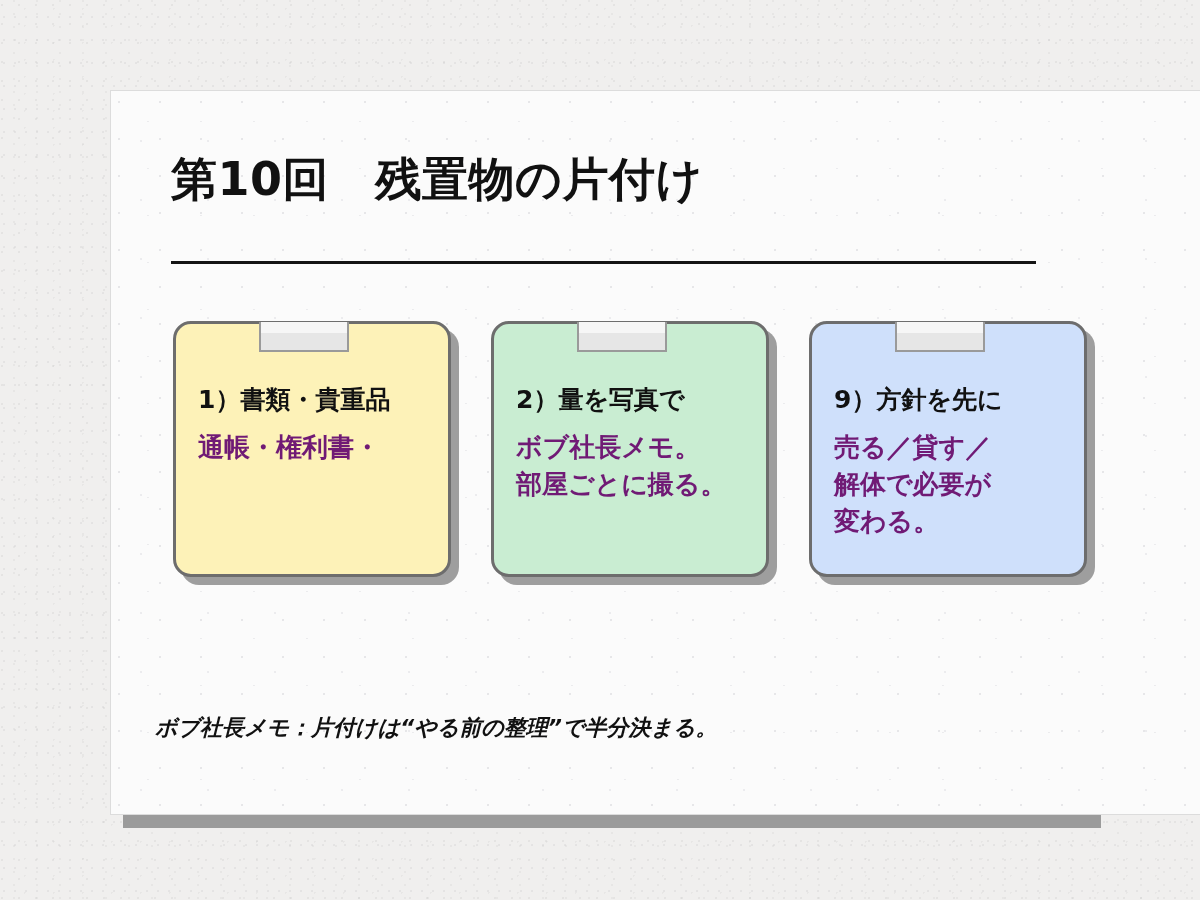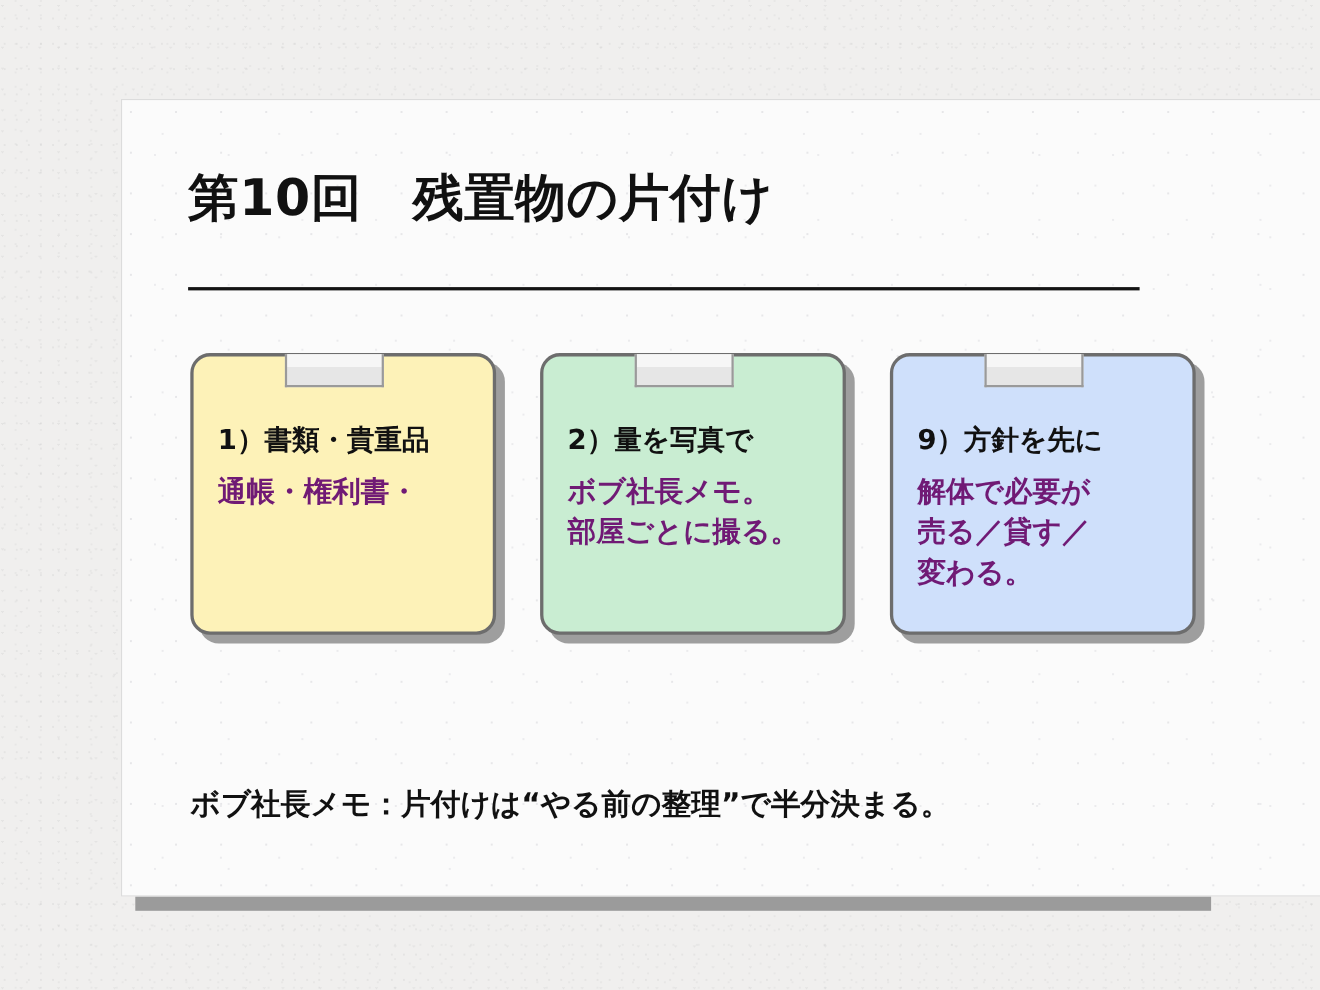--- a/index.html
+++ b/index.html
@@ -145,26 +145,27 @@
     font-size: 26px;
     font-weight: bold;
     color: #701a75;
     line-height: 1.42;
     white-space: pre;
   }
 
   
   #footer-note {
     position: absolute;
-    left: 62px;
+    left: 44px;
     top: 622px;
-    font-size: 27px;
+    font-size: 22px;
     font-weight: bold;
     color: #111111;
     white-space: pre;
+    font-style: italic;
   }
 </style>
 </head>
 <body>
 
 <div id="canvas-bg"></div>
 
 <div id="slide-shadow"></div>
 
 <div id="slide">
@@ -198,22 +199,22 @@
         </div>
       </div>
     </div>
 
     <div class="card-wrap c2">
       <div class="card-shadow"></div>
       <div class="card" id="card-2" style="background-color: rgb(207, 224, 251);">
         <div class="card-tab"></div>
         <div class="card-body">
           <div class="card-heading">9）方針を先に</div>
+          <div class="card-line">売る／貸す／</div>
           <div class="card-line">解体で必要が</div>
-          <div class="card-line">売る／貸す／</div>
           <div class="card-line">変わる。</div>
         </div>
       </div>
     </div>
 
   </div>
 
   <div id="footer-note">ボブ社長メモ：片付けは“やる前の整理”で半分決まる。</div>
 
 </div>

